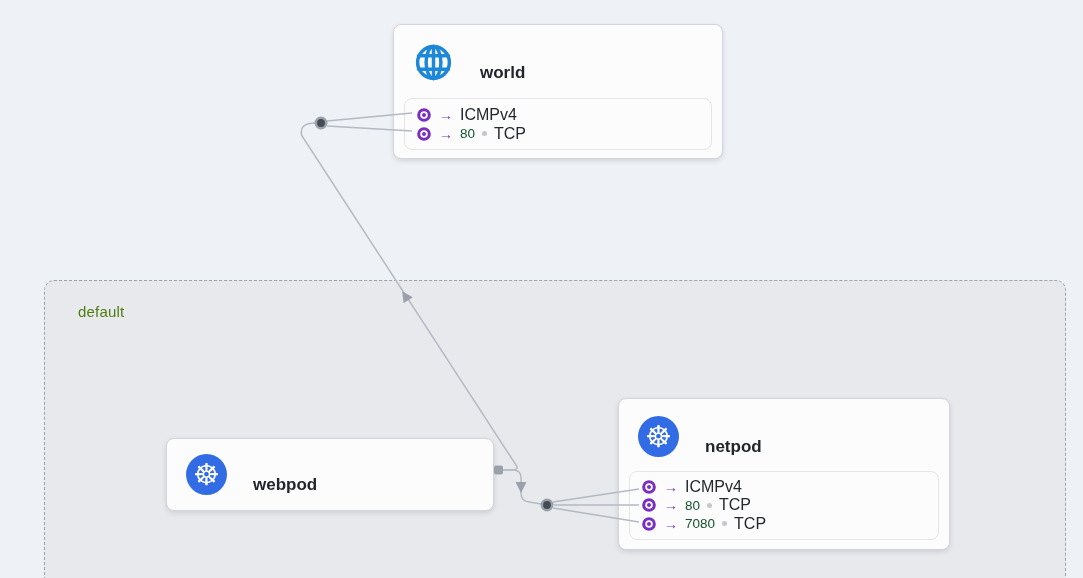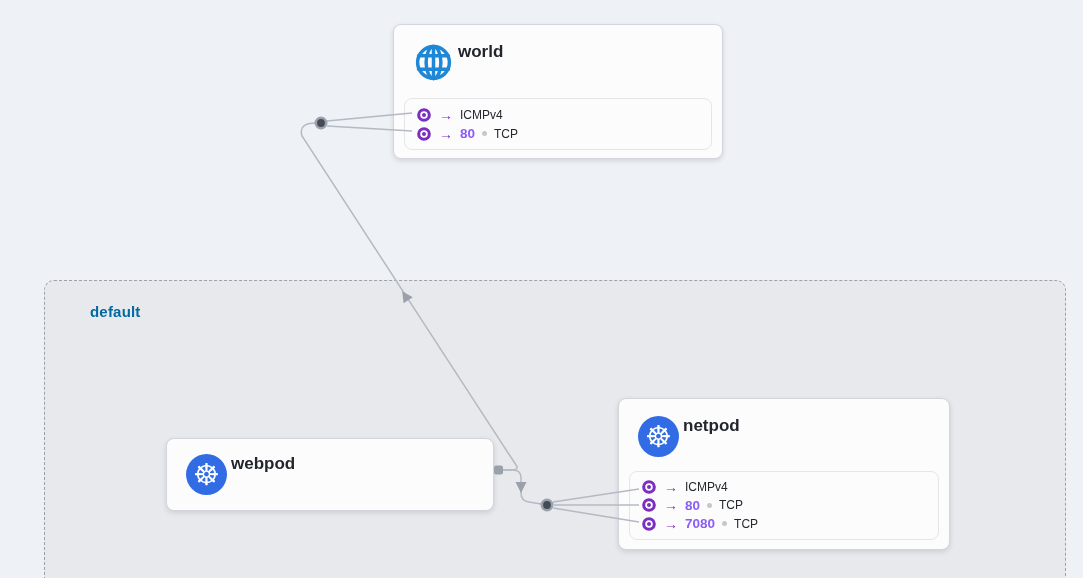--- a/index.html
+++ b/index.html
@@ -20,23 +20,23 @@
     position:absolute;
     left:44px; top:280px;
     width:1022px; height:330px;
     background:#e7e9ed;
     border:1.5px dashed #9ba2ac;
     border-radius:10px;
     box-sizing:border-box;
   }
   .ns-label {
     position:absolute;
-    left:45px; top:22px;
-    font-size:15px; font-weight:700;
-    color:#0369a1; letter-spacing:.2px;
+    left:33px; top:22px;
+    font-size:15px; font-weight:400;
+    color:#4d7c0f; letter-spacing:.2px;
   }
 
   
   svg.edges {
     position:absolute; left:0; top:0; z-index:3;
     pointer-events:none;
   }
 
   
   .card {
@@ -45,21 +45,21 @@
     border:1px solid #d2d5db;
     border-radius:8px;
     box-shadow:0 2px 5px rgba(30,35,42,.13);
     box-sizing:border-box;
   }
   .card-world  { left:393px; top:24px;  width:330px; height:135px; }
   .card-netpod { left:166px; top:438px; width:328px; height:73px;  }
   .card-webpod { left:618px; top:398px; width:332px; height:152px; }
 
   .card-head {
-    display:flex; align-items:flex-start; gap:4px;
+    display:flex; align-items:flex-end; gap:26px;
     padding:17px 8px 0 19px;
   }
   .card-netpod .card-head { padding-top:15px; }
   .title { font-size:17px; font-weight:700; color:#22262c; }
 
   .k8s-badge {
     width:41px; height:41px; border-radius:50%;
     background:#326ce5; color:#ffffff; flex:0 0 41px;
     display:flex; align-items:center; justify-content:center;
     font-size:30px; line-height:1;
@@ -76,23 +76,23 @@
     padding:6px 0 6px 11px;
     display:flex; flex-direction:column; justify-content:space-around;
   }
   .card-world  .ports { top:73px; height:52px; }
   .card-webpod .ports { top:72px; height:69px; }
 
   .port-row { display:flex; align-items:center; gap:7px; height:17px; }
   .ap-icon  { width:16px; height:16px; flex:0 0 16px; }
   .ap-icon svg { display:block; }
   .arrow   { color:#7b2fc0; font-weight:700; font-size:14px; line-height:1; }
-  .portnum { color:#8b5cf6; font-weight:700; font-size:13.5px; }
+  .portnum { color:#14532d; font-weight:400; font-size:13.5px; }
   .sep     { width:5px; height:5px; border-radius:50%; background:#c4c8ce; flex:0 0 5px; }
-  .proto   { font-size:12px; color:#24282e; }
+  .proto   { font-size:16px; color:#24282e; }
 </style>
 </head>
 <body>
 
 <div class="stage">
 
   <div class="namespace">
     <div class="ns-label">default</div>
   </div>
 

